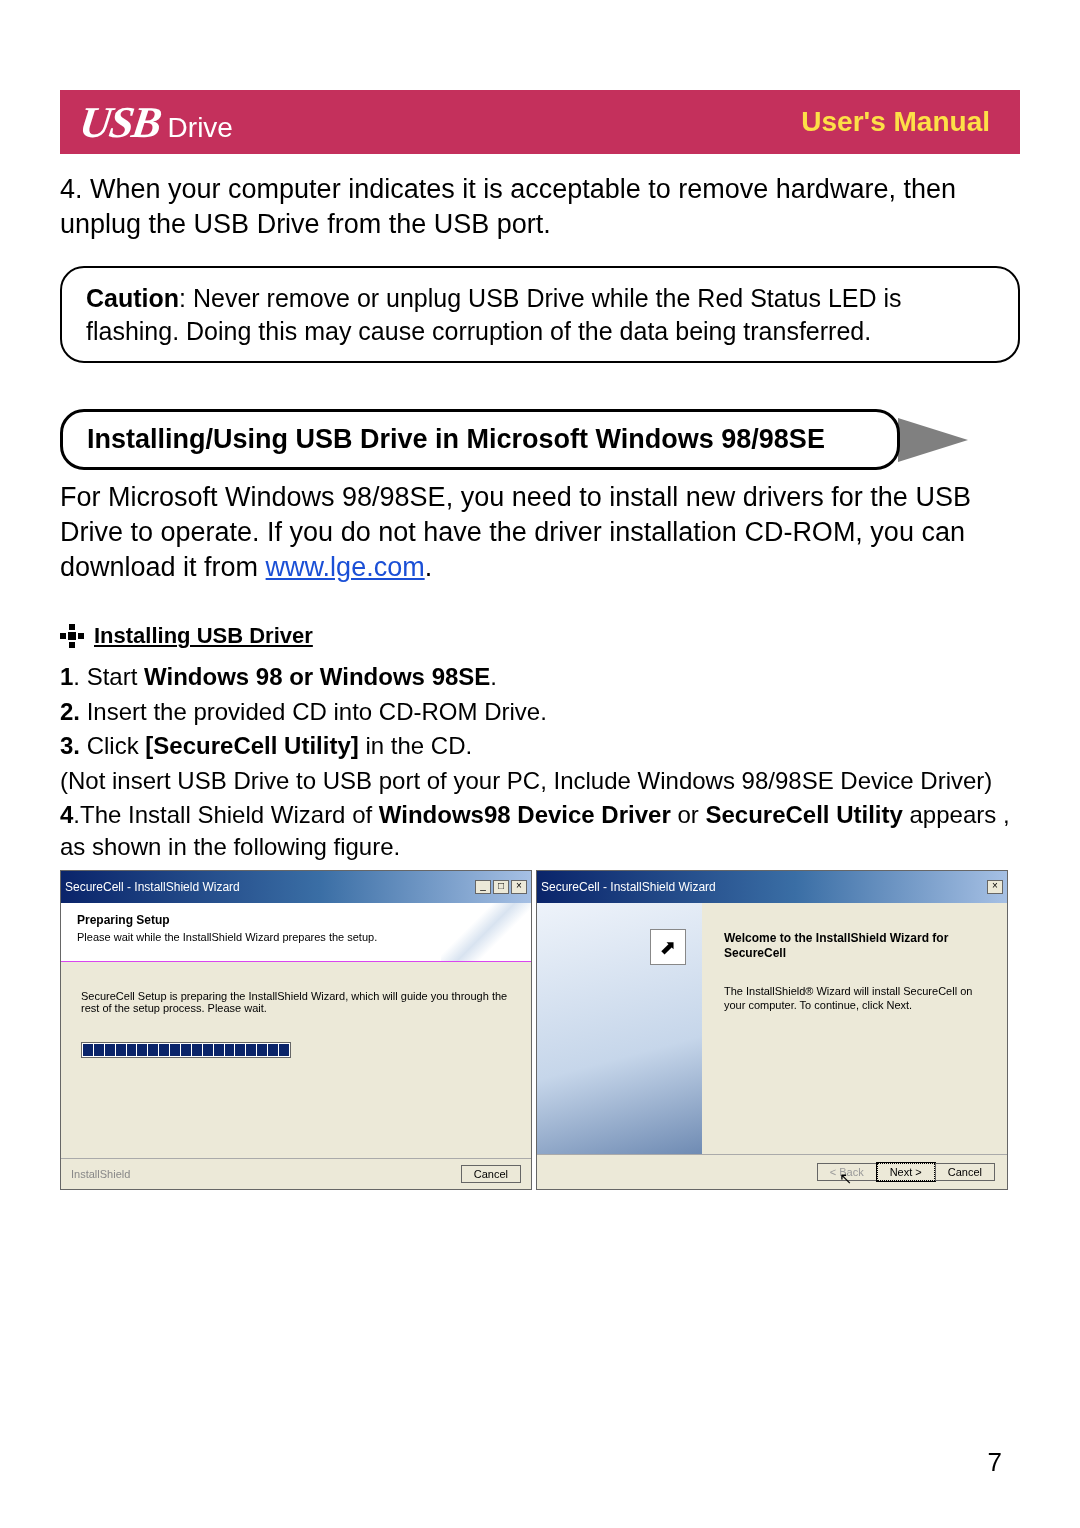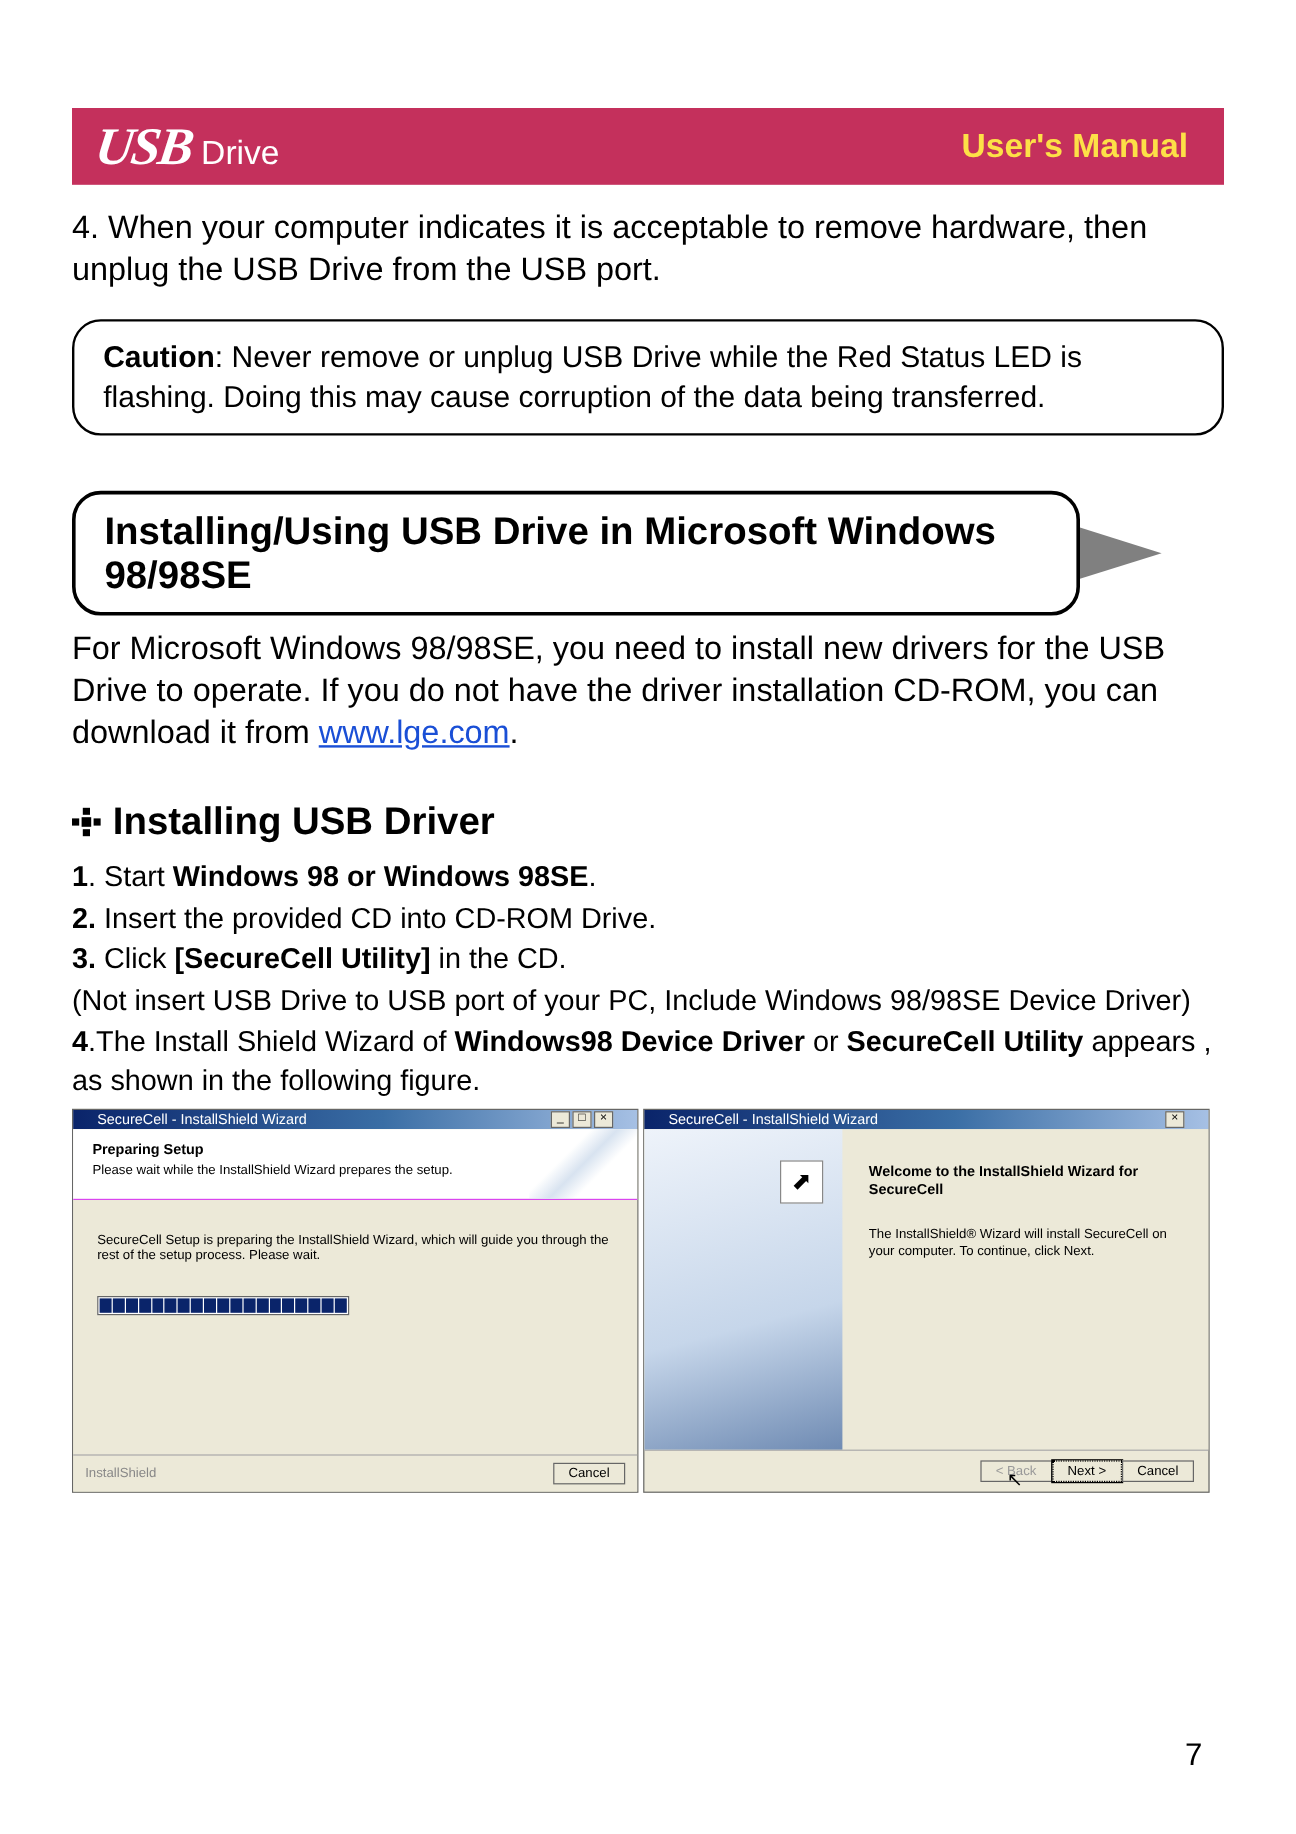--- a/index.html
+++ b/index.html
@@ -58,21 +58,21 @@
     margin-bottom: 46px;
   }
   .section-heading-wrap {
     position: relative;
     margin-bottom: 10px;
   }
   .section-heading {
     border: 3px solid #000;
     border-radius: 24px;
     padding: 12px 24px;
-    font-size: 32px;
+    font-size: 27px;
     font-weight: 700;
     display: inline-block;
     width: 840px;
     background: #fff;
     position: relative;
     z-index: 2;
   }
   .section-arrow {
     position: absolute;
     left: 838px;
@@ -105,21 +105,22 @@
     gap: 10px;
     margin-bottom: 12px;
   }
   .plus-icon {
     width: 24px; height: 24px;
     position: relative;
   }
   .plus-icon svg { width: 24px; height: 24px; }
   .sub-heading {
     font-weight: 700;
-    font-size: 32px;
+    font-size: 22px;
+    text-decoration: underline;
   }
   .steps {
     font-size: 24px;
     line-height: 1.35;
   }
   .steps p { margin-bottom: 2px; }
   .note { font-size: 24px; }
   .screenshots {
     display: flex;
     gap: 4px;
@@ -133,25 +134,25 @@
     color: #000;
     display: flex;
     flex-direction: column;
   }
   .dlg1 { width: 472px; height: 320px; }
   .dlg2 { width: 472px; height: 320px; }
   .titlebar {
     background: linear-gradient(90deg,#0a246a,#3a6ea5 55%,#a6c0e4);
     color: #fff;
     font-size: 12px;
-    padding: 2px 20px;
+    padding: 2px 4px;
     display: flex;
     align-items: center;
     justify-content: space-between;
-    height: 16px;
+    height: 32px;
   }
   .titlebar-btns { display: flex; gap: 2px; }
   .tb-btn {
     width: 16px; height: 14px;
     background: #ece9d8;
     border: 1px solid #666;
     font-size: 10px;
     line-height: 10px;
     text-align: center;
     color: #000;

